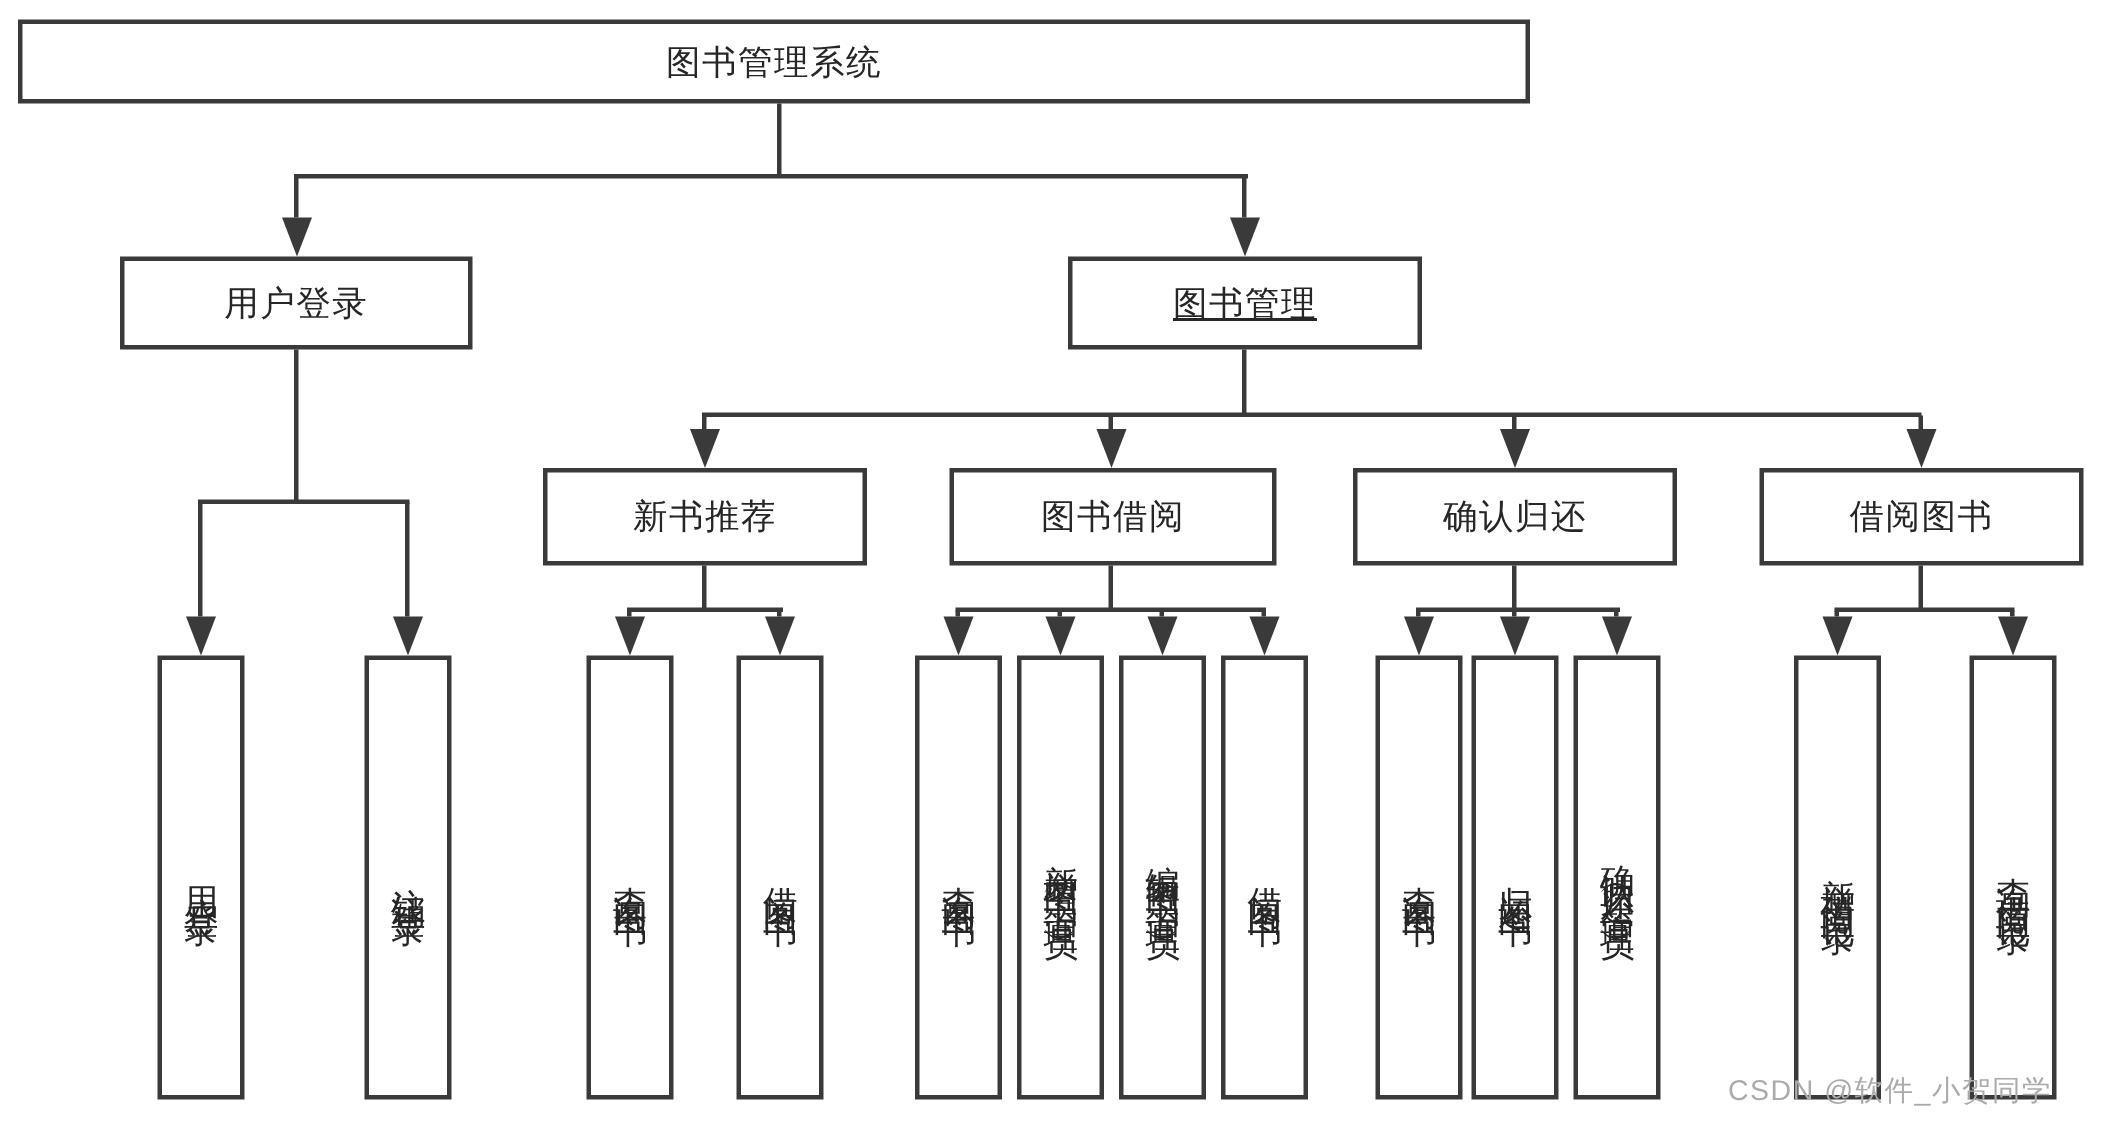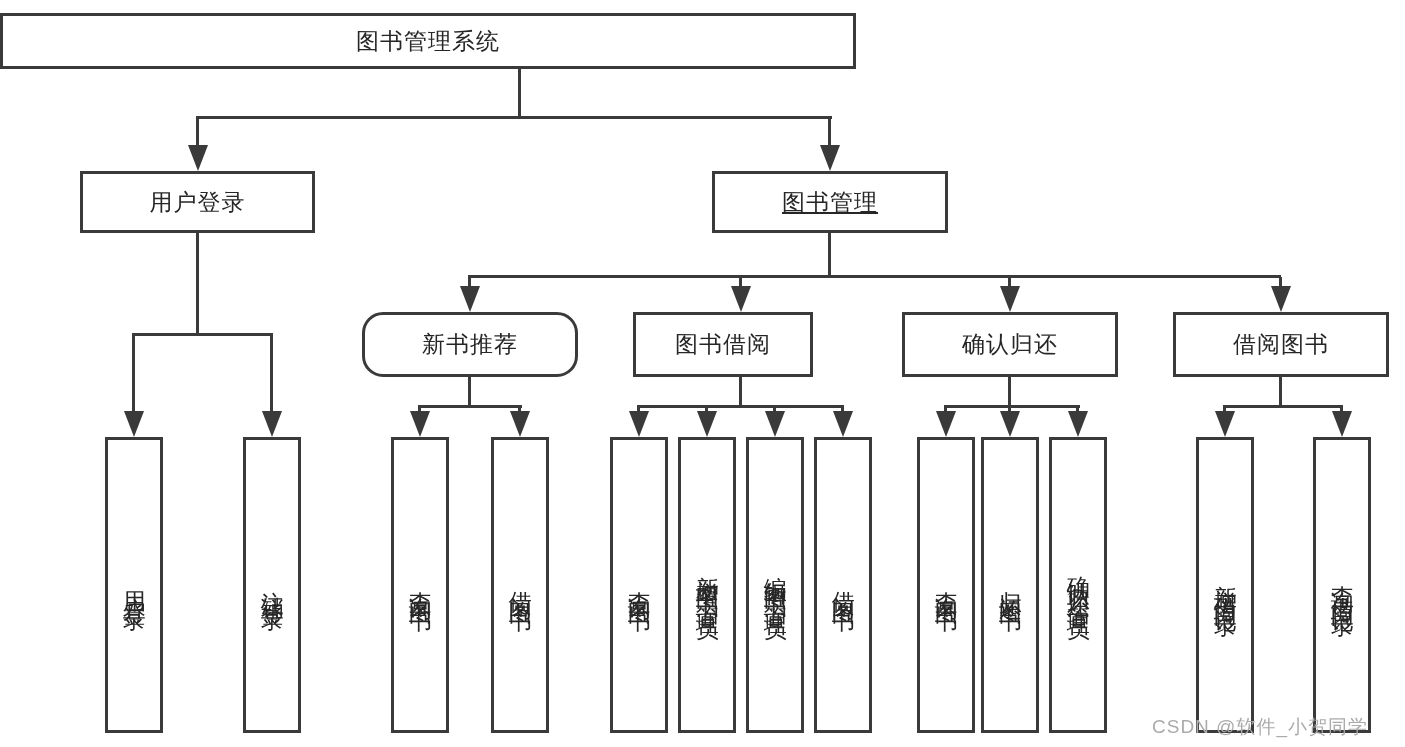--- a/index.html
+++ b/index.html
@@ -28,29 +28,29 @@
     border-top-color:#3a3a3a;width:0;height:0;
   }
   .watermark{
     position:absolute;left:1152px;top:714px;
     font-size:19px;color:#ababab;letter-spacing:1px;white-space:nowrap;
   }
 </style>
 </head>
 <body>
 
-<div class="box hbox" style="left:0;top:13px;width:856px;height:56px;">图书管理系统</div>
+<div class="box hbox" style="left:12px;top:13px;width:1008px;height:56px;">图书管理系统</div>
 
 <div class="box hbox" style="left:80px;top:171px;width:235px;height:62px;">用户登录</div>
 
 <div class="box hbox" style="left:712px;top:171px;width:236px;height:62px;text-decoration:underline;">图书管理</div>
 
-<div class="box hbox" style="left:362px;top:312px;width:216px;height:65px;border-radius:21px;">新书推荐</div>
+<div class="box hbox" style="left:362px;top:312px;width:216px;height:65px;">新书推荐</div>
 
-<div class="box hbox" style="left:633px;top:312px;width:180px;height:65px;">图书借阅</div>
+<div class="box hbox" style="left:633px;top:312px;width:218px;height:65px;">图书借阅</div>
 
 <div class="box hbox" style="left:902px;top:312px;width:216px;height:65px;">确认归还</div>
 
 <div class="box hbox" style="left:1173px;top:312px;width:216px;height:65px;">借阅图书</div>
 
 <div class="box vbox" style="left:105px;top:437px;width:58px;height:296px;">
   <span>用户登录</span>
 </div>
 
 <div class="box vbox" style="left:243px;top:437px;width:58px;height:296px;">

